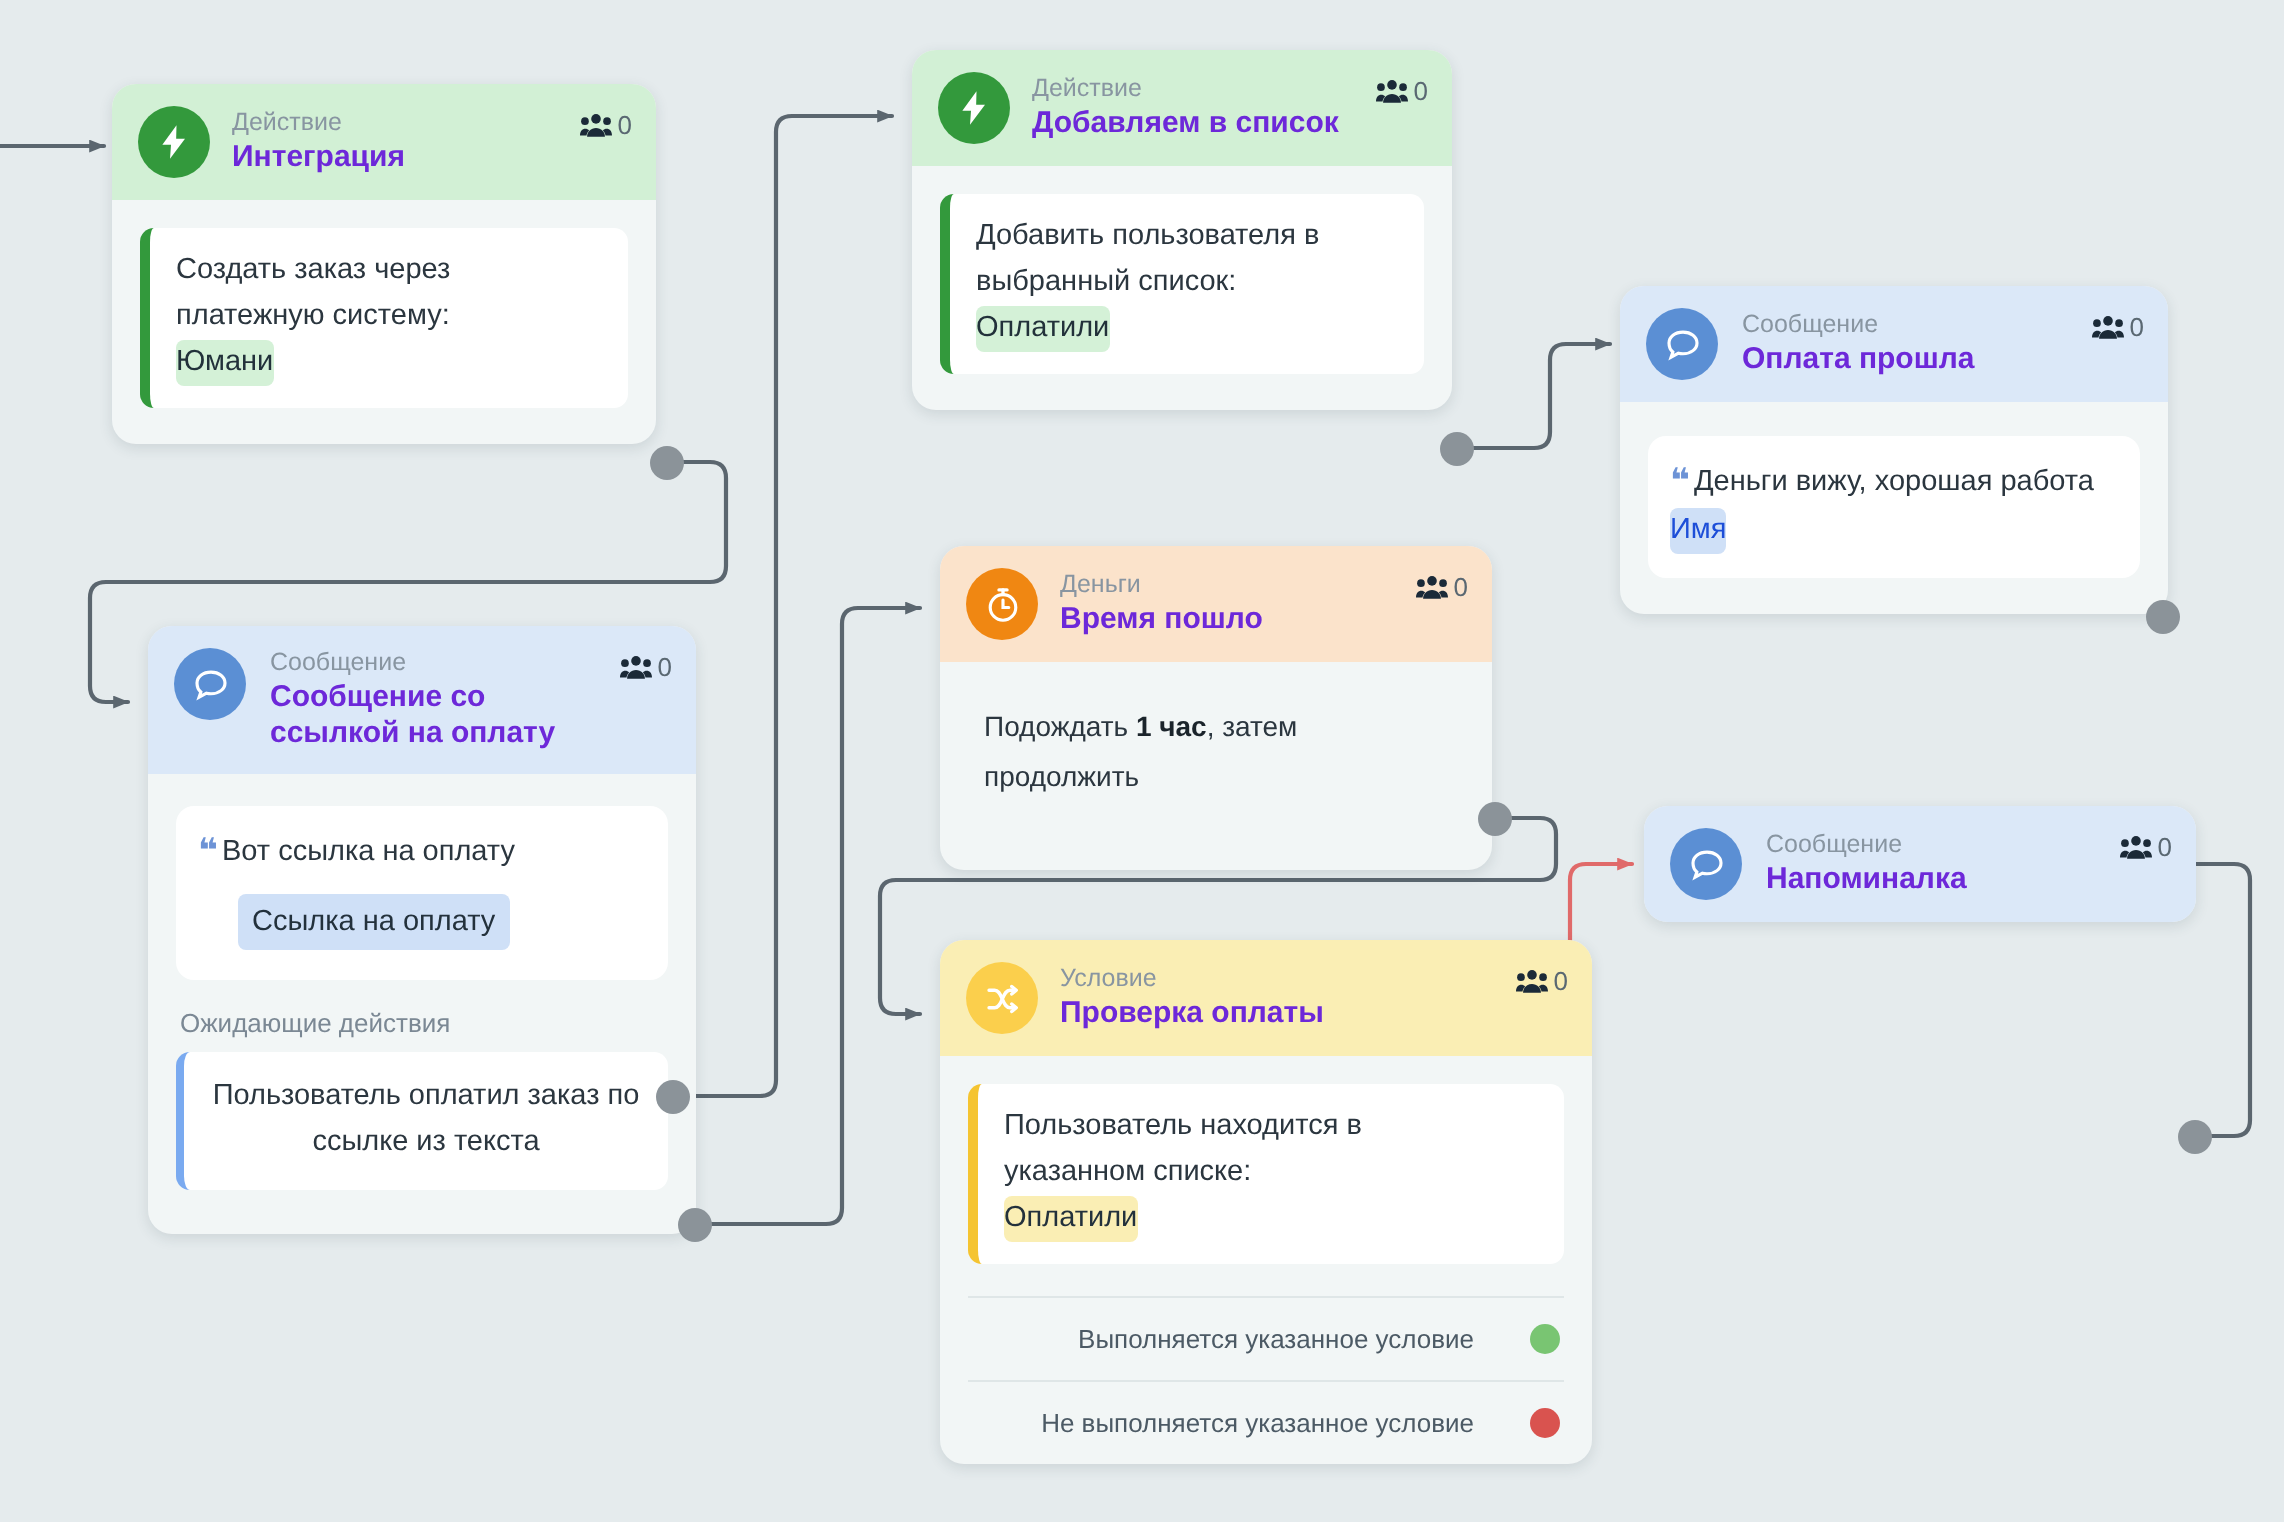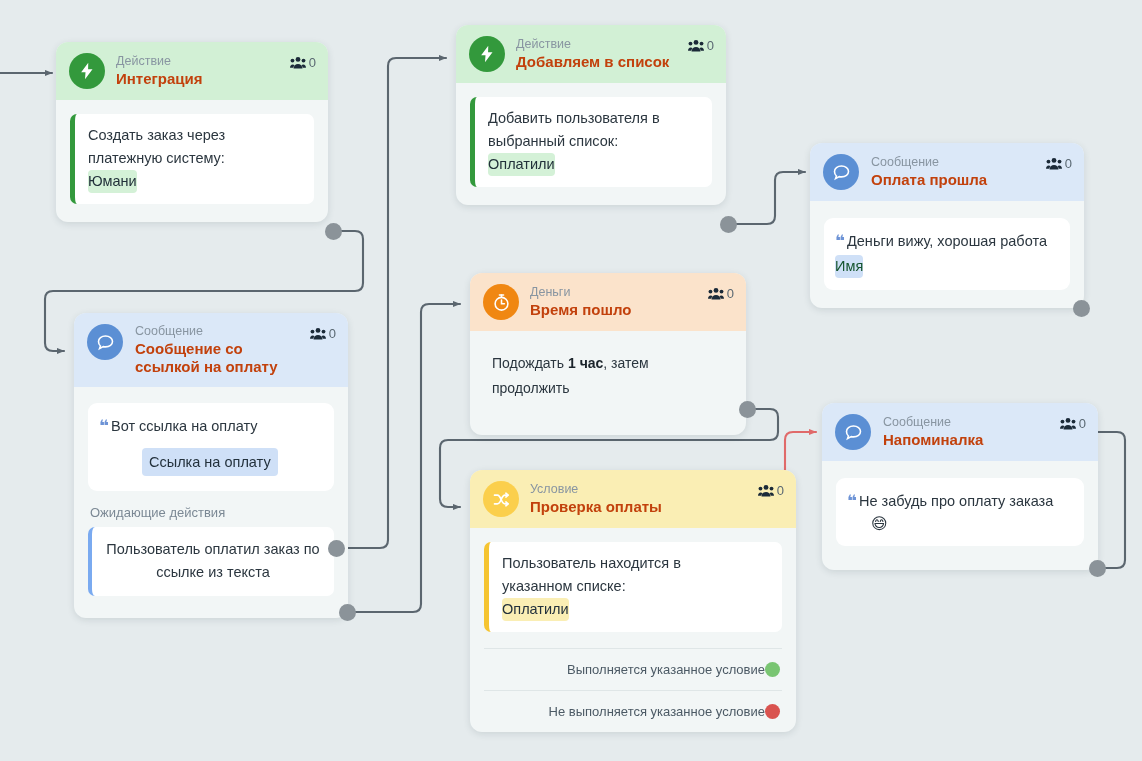--- a/index.html
+++ b/index.html
@@ -67,21 +67,21 @@
   .head-kind {
     font-size: 12.5px;
     color: #8895a1;
     line-height: 15px;
     margin-bottom: 1px;
     white-space: nowrap;
   }
   .head-title {
     font-size: 15px;
     font-weight: bold;
-    color: #c2410c;
+    color: #6d28d9;
     line-height: 18px;
   }
 
   .head-count {
     flex: 0 0 auto;
     display: flex; align-items: center; gap: 3px;
     align-self: flex-start;
     margin-top: 2px;
   }
   .head-count .num { font-size: 13px; color: #5a6872; }
@@ -102,21 +102,21 @@
   .rail-yellow { border-left-color: #f5c431; }
 
   .tag {
     display: inline-block;
     border-radius: 4px;
     padding: 1px 0;
     font-size: 14.5px;
     line-height: 21px;
   }
   .tag-green  { background: #d4f1d7; color: #22313a; }
-  .tag-blue   { background: #cfe0f7; color: #14532d; }
+  .tag-blue   { background: #cfe0f7; color: #1d4ed8; }
   .tag-yellow { background: #faeeb4; color: #23313c; }
 
   .timer-text { font-size: 14px; line-height: 25px; color: #2b363f; }
   .timer-text b { font-weight: bold; color: #1b242b; }
 
   
   .quote-card {
     background: #ffffff;
     border-radius: 9px;
     padding: 11px 14px 12px 11px;
@@ -133,21 +133,21 @@
     vertical-align: -1px;
     letter-spacing: -1px;
   }
   .link-chip {
     display: inline-block;
     background: #cfe0f7;
     color: #23313c;
     border-radius: 4px;
     padding: 2px 7px;
     font-size: 14.5px;
-    margin-left: 43px;
+    margin-left: 20px;
     margin-top: 9px;
   }
 
   
   .section-label {
     font-size: 13px;
     color: #7b8894;
     margin: 14px 0 7px 2px;
   }
   .wait-card {
@@ -160,21 +160,21 @@
     color: #2b363f;
     text-align: center;
   }
 
   
   .outcomes { margin-top: 16px; }
   .outcome-row {
     display: flex;
     align-items: center;
     justify-content: flex-end;
-    gap: 0;
+    gap: 28px;
     padding: 13px 2px 13px 0;
     border-top: 1px solid #dfe6e7;
     font-size: 13px;
     color: #4c5a65;
   }
   .dot-out { width: 15px; height: 15px; border-radius: 50%; flex: 0 0 auto; }
   .dot-true  { background: #79c572; }
   .dot-false { background: #d9534f; }
 
   
@@ -458,21 +458,15 @@
           <circle cx="10" cy="4.2" r="3" fill="#1b2a38"></circle>
           <path d="M4.4 15.4 c0-3.4 2.5-5.6 5.6-5.6 s5.6 2.2 5.6 5.6 z" fill="#1b2a38"></path>
           <circle cx="3.1" cy="5.6" r="2.4" fill="#1b2a38"></circle>
           <path d="M0 14.6 c0-2.6 1.4-4.2 3.3-4.2 1 0 1.8.4 2.4 1.1 -1 1-1.5 2.2-1.6 3.1 z" fill="#1b2a38"></path>
           <circle cx="16.9" cy="5.6" r="2.4" fill="#1b2a38"></circle>
           <path d="M20 14.6 c0-2.6-1.4-4.2-3.3-4.2 -1 0-1.8.4-2.4 1.1 1 1 1.5 2.2 1.6 3.1 z" fill="#1b2a38"></path>
         </svg>
         <span class="num">0</span>
       </div>
     </div>
-    <div class="node-body" style="padding-top:17px; padding-bottom:24px;">
-      <div class="quote-card">
-        <span class="quote-mark">❝</span><span>Не забудь про оплату заказа</span>
-        <div class="emoji" style="margin-left:24px;">😄</div>
-      </div>
-    </div>
   </div>
 
 </div>
 
 </body></html>

